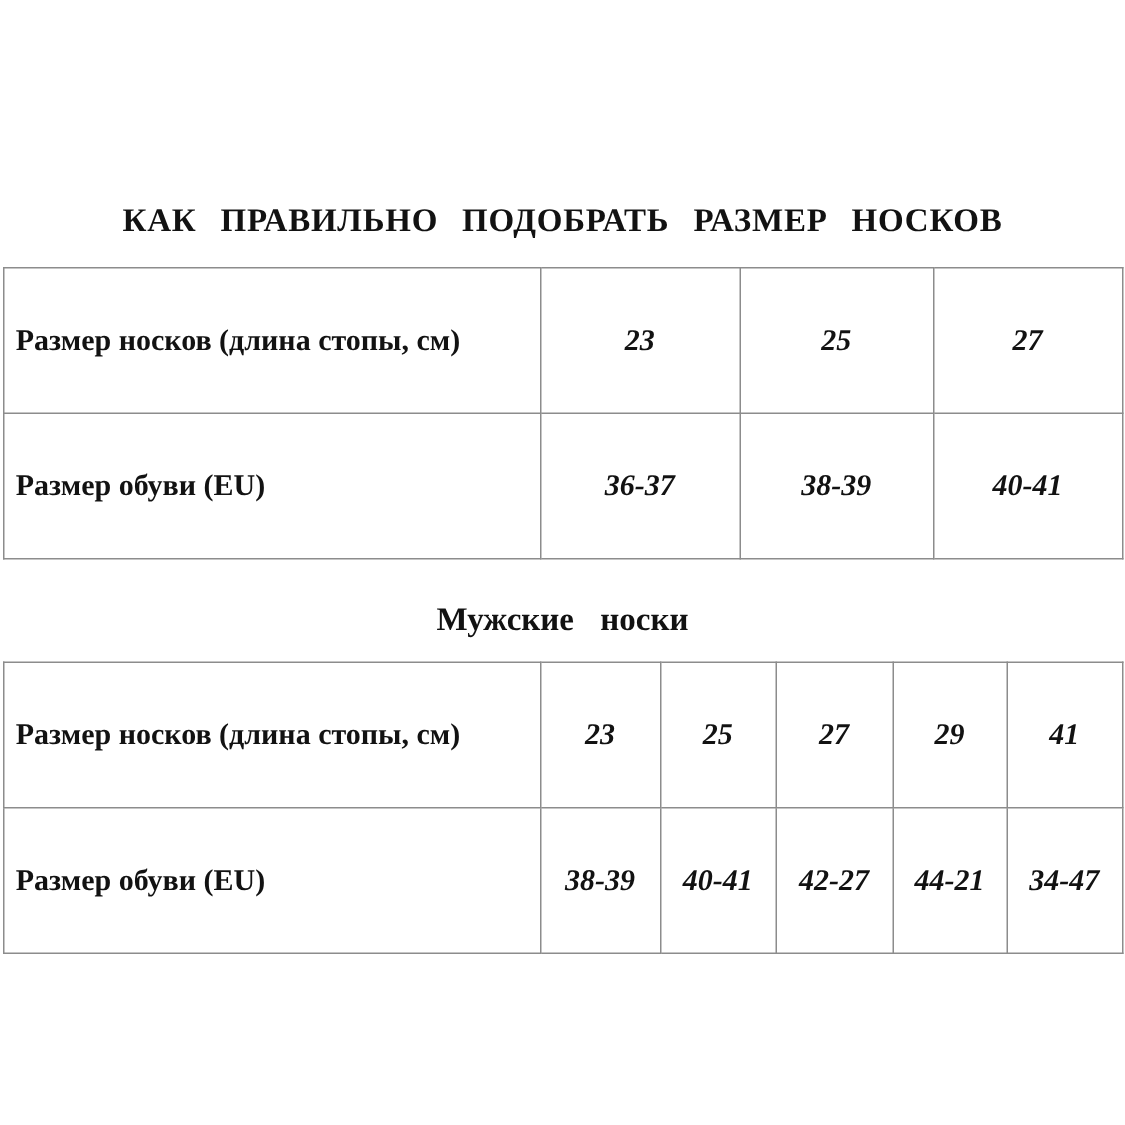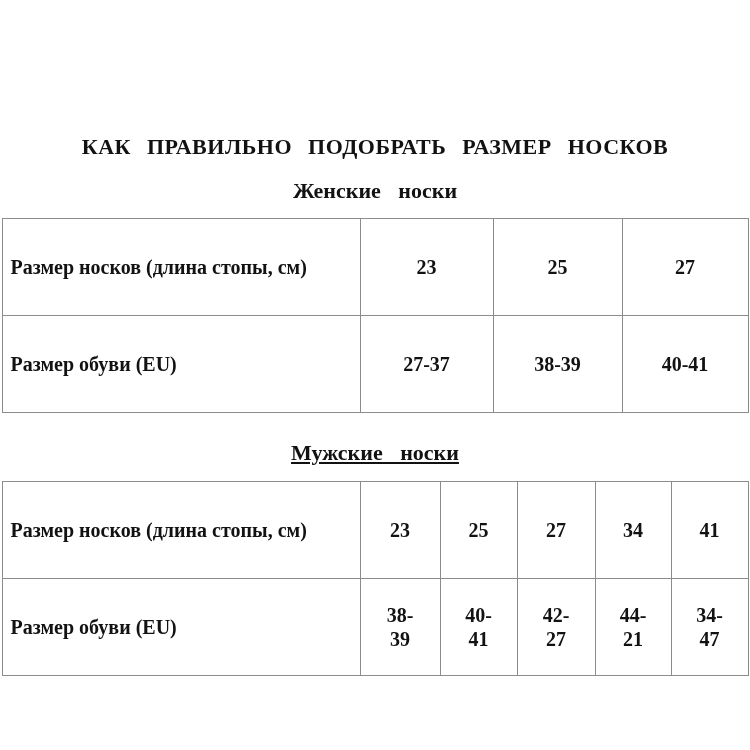--- a/index.html
+++ b/index.html
@@ -27,70 +27,70 @@
     letter-spacing:0.5px;
     white-space:nowrap;
   }
   .section-heading{
     text-align:center;
     font-size:22px;
     line-height:26px;
     margin:0 0 14px 0;
     word-spacing:12px;
   }
-  .section-heading.men{margin-top:27px;margin-bottom:15px;text-decoration:underline;}
+  .section-heading.men{margin-top:27px;margin-bottom:15px;}
   table.size-table{
     border-collapse:collapse;
     width:746px;
     margin:0 auto;
     table-layout:fixed;
   }
   table.size-table td{
     border:1.5px solid var(--border);
     height:97px;
     vertical-align:middle;
     font-size:20px;
     line-height:24px;
   }
   td.row-label{
     text-align:left;
     padding-left:8px;
     padding-right:4px;
   }
   td.size-val{
     text-align:center;
-    padding:0 18px;
+    padding:0 6px;
+    font-style:italic;
   }
 </style>
 </head>
 <body>
 
 <div class="doc">
 
   <h1 class="page-title">КАК ПРАВИЛЬНО ПОДОБРАТЬ РАЗМЕР НОСКОВ</h1>
 
-  <h2 class="section-heading women">Женские носки</h2>
 
   <table class="size-table">
     <colgroup>
       <col style="width:358px">
       <col style="width:133px">
       <col style="width:129px">
       <col style="width:126px">
     </colgroup>
     <tbody>
       <tr>
         <td class="row-label">Размер носков (длина стопы, см)</td>
         <td class="size-val">23</td>
         <td class="size-val">25</td>
         <td class="size-val">27</td>
       </tr>
       <tr>
         <td class="row-label">Размер обуви (EU)</td>
-        <td class="size-val">27-37</td>
+        <td class="size-val">36-37</td>
         <td class="size-val">38-39</td>
         <td class="size-val">40-41</td>
       </tr>
     </tbody>
   </table>
 
   <h2 class="section-heading men">Мужские носки</h2>
 
   <table class="size-table">
     <colgroup>
@@ -100,21 +100,21 @@
       <col style="width:78px">
       <col style="width:76px">
       <col style="width:77px">
     </colgroup>
     <tbody>
       <tr>
         <td class="row-label">Размер носков (длина стопы, см)</td>
         <td class="size-val">23</td>
         <td class="size-val">25</td>
         <td class="size-val">27</td>
-        <td class="size-val">34</td>
+        <td class="size-val">29</td>
         <td class="size-val">41</td>
       </tr>
       <tr>
         <td class="row-label">Размер обуви (EU)</td>
         <td class="size-val">38-39</td>
         <td class="size-val">40-41</td>
         <td class="size-val">42-27</td>
         <td class="size-val">44-21</td>
         <td class="size-val">34-47</td>
       </tr>

